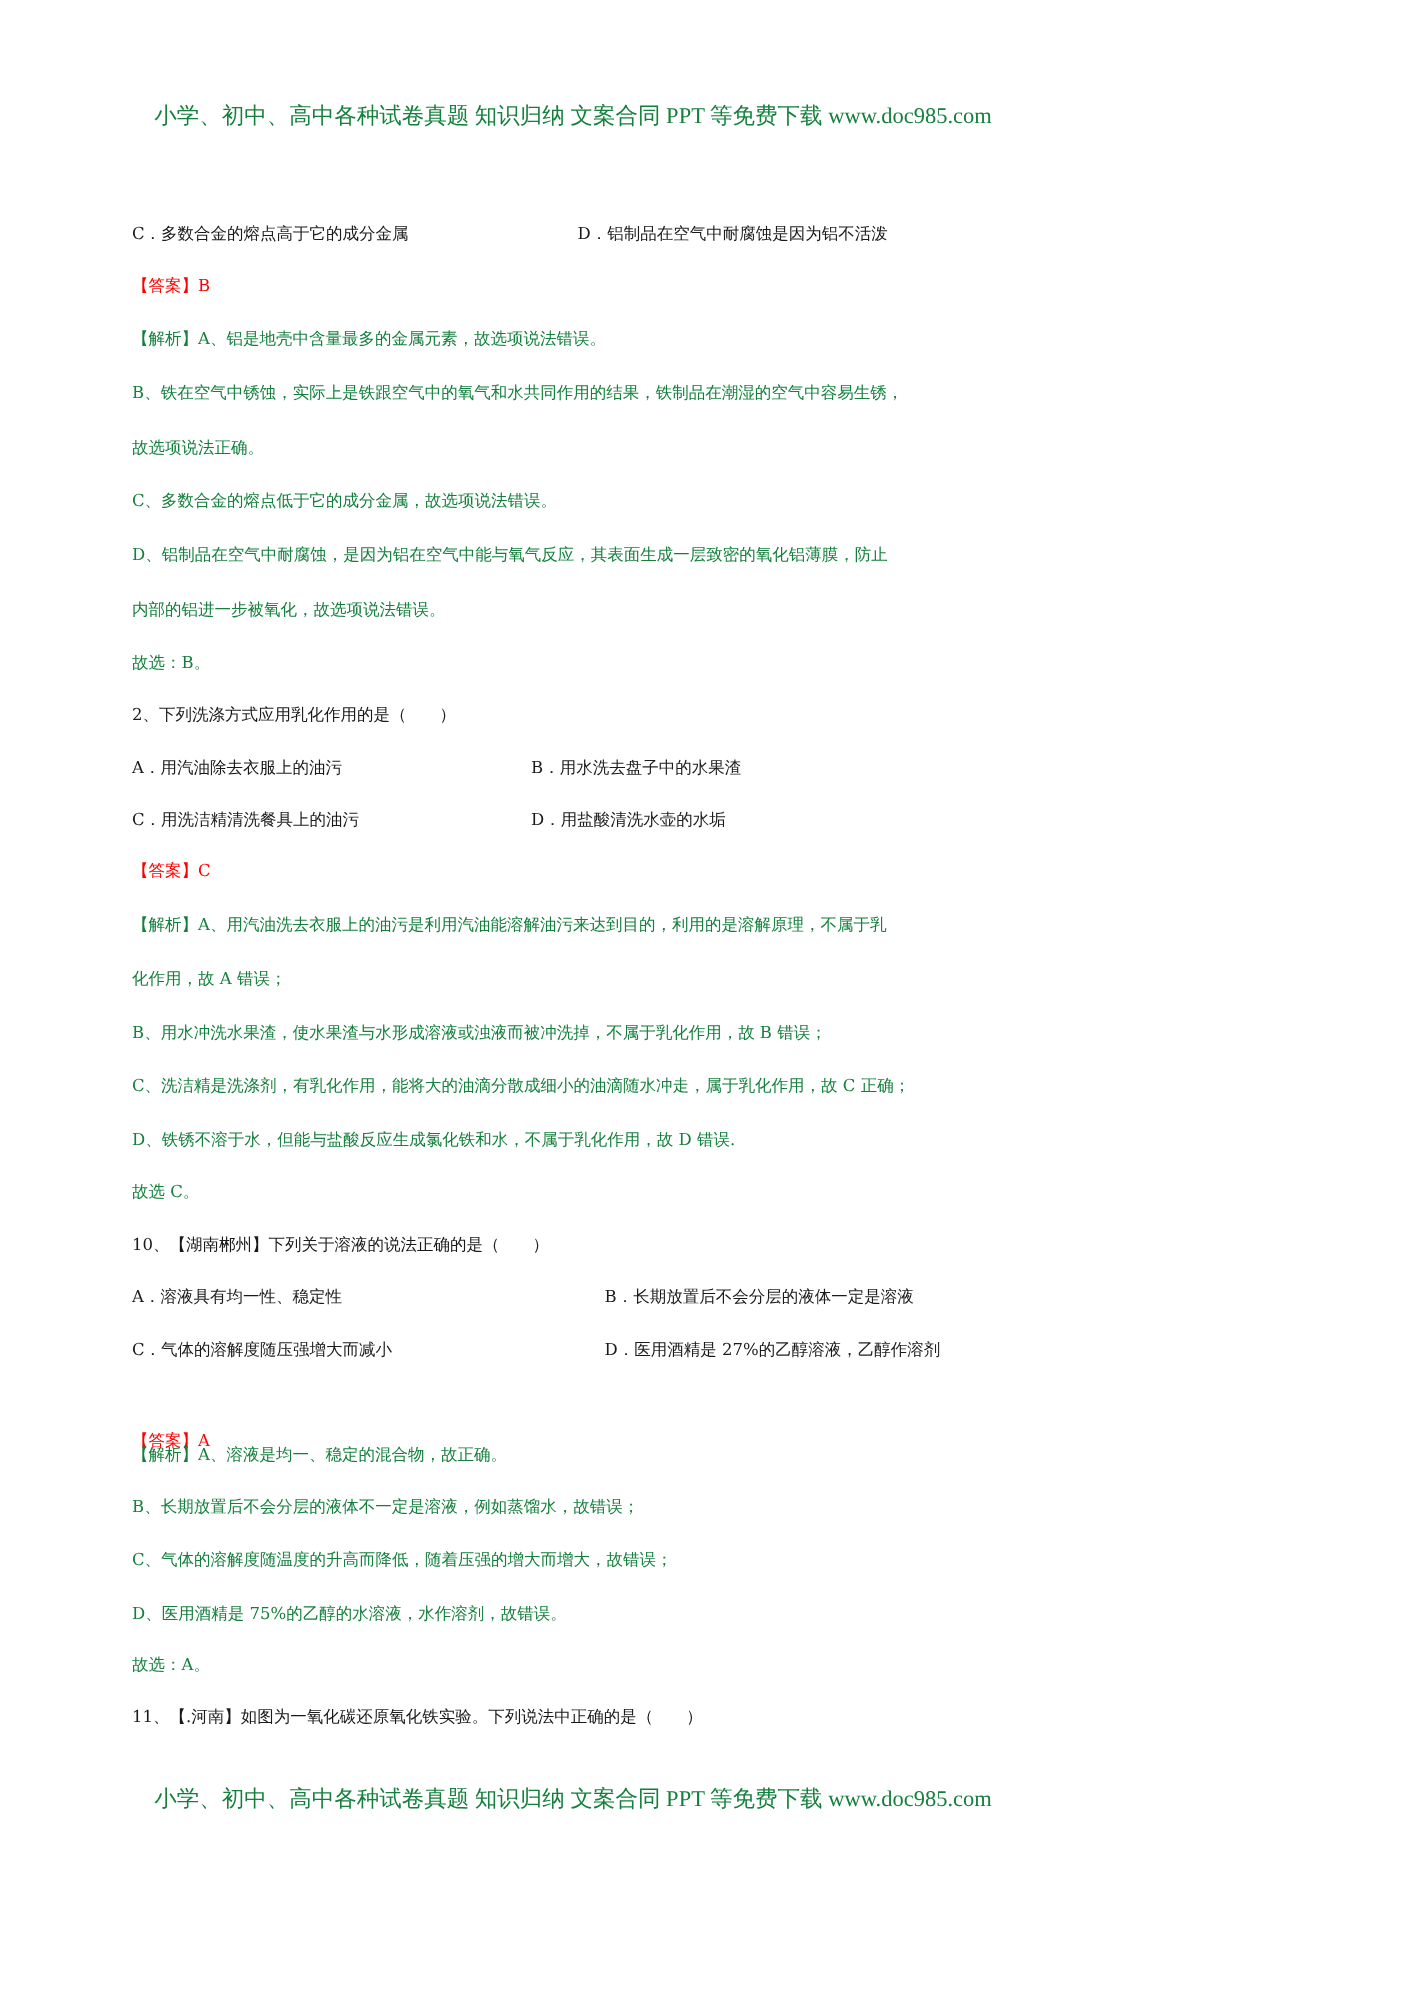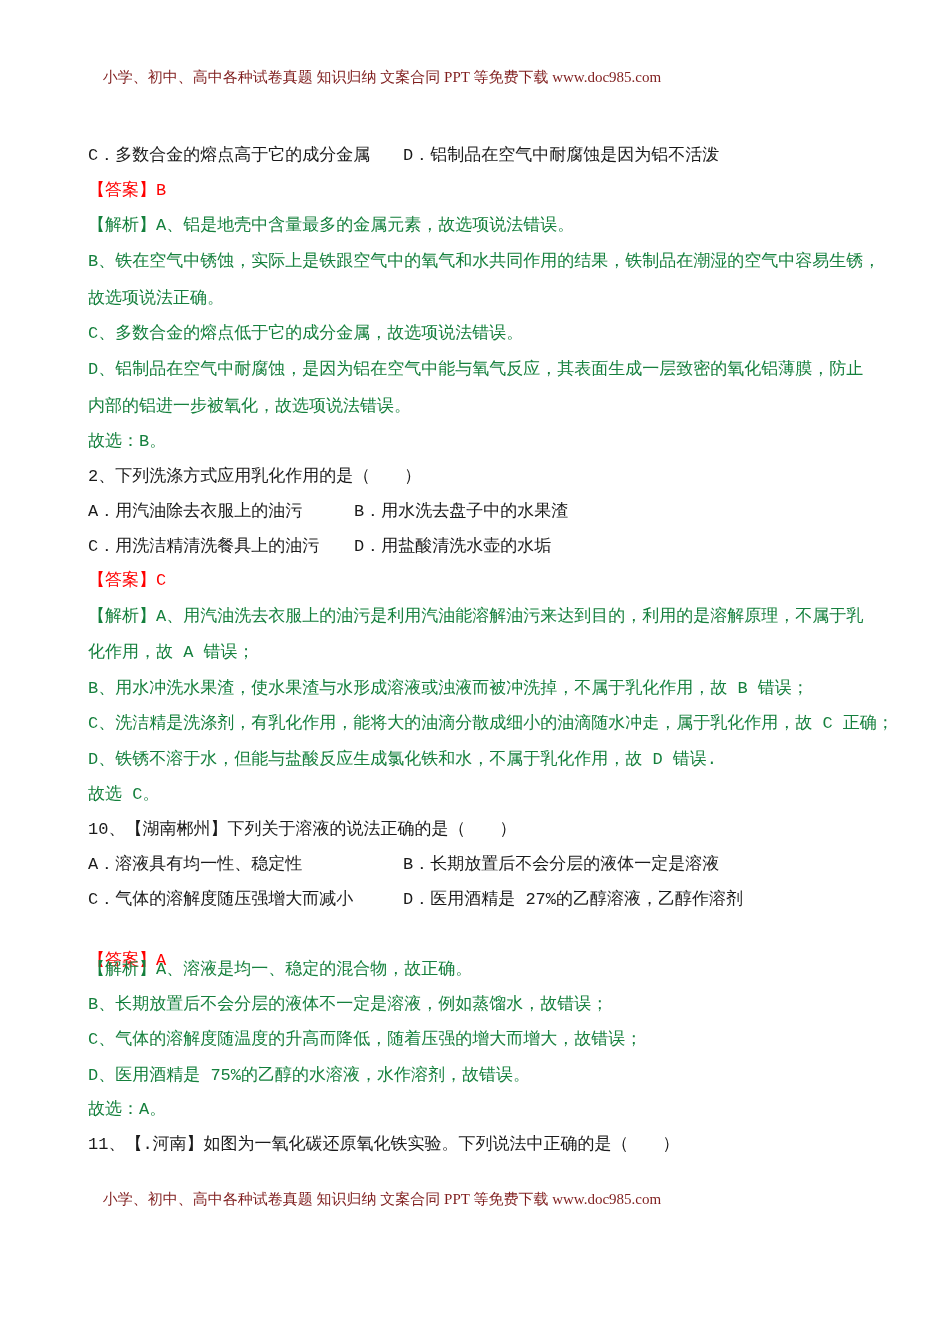--- a/index.html
+++ b/index.html
@@ -1,36 +1,36 @@
 <!DOCTYPE html>
 <html><head>
 <meta charset="utf-8">
 <style>
   html, body { margin: 0; padding: 0; background: #ffffff; }
   body { width: 950px; height: 1344px; position: relative; overflow: hidden;
          font-family: "DejaVu Serif", "Liberation Serif", serif; color: #111; }
   .header, .footer { position: absolute; left: 0; width: 764px; text-align: center;
-         font-size: 15px; color: #7f1d1d; font-family: "Liberation Serif", "DejaVu Serif", serif; }
+         font-size: 15px; color: #15803d; font-family: "Liberation Serif", "DejaVu Serif", serif; }
   .header { top: 68px; }
   .footer { top: 1190px; }
   .page { position: absolute; left: 88px; top: 0; width: 790px; }
-  .line { position: absolute; left: 0; white-space: nowrap; font-size: 17px; line-height: 20px; font-family: Liberation Mono, monospace; }
+  .line { position: absolute; left: 0; white-space: nowrap; font-size: 11px; line-height: 20px; }
   .black { color: #1a1a1a; }
   .red { color: #15803d; }
   .bright { color: #ff0000; text-align: center; }
 </style>
 </head>
 <body>
 
 <div class="header">小学、初中、高中各种试卷真题 知识归纳 文案合同 PPT 等免费下载   www.doc985.com</div>
 
 <div class="page">
 
   <div class="line black" style="top:146px">C．多数合金的熔点高于它的成分金属</div>
-  <div class="line black" style="top:146px; left:315px">D．铝制品在空气中耐腐蚀是因为铝不活泼</div>
+  <div class="line black" style="top:146px; left:297px">D．铝制品在空气中耐腐蚀是因为铝不活泼</div>
   <div class="line bright" style="top:181px">【答案】B</div>
   <div class="line red" style="top:216px">【解析】A、铝是地壳中含量最多的金属元素，故选项说法错误。</div>
   <div class="line red" style="top:252px">B、铁在空气中锈蚀，实际上是铁跟空气中的氧气和水共同作用的结果，铁制品在潮湿的空气中容易生锈，</div>
   <div class="line red" style="top:289px">故选项说法正确。</div>
   <div class="line red" style="top:324px">C、多数合金的熔点低于它的成分金属，故选项说法错误。</div>
   <div class="line red" style="top:360px">D、铝制品在空气中耐腐蚀，是因为铝在空气中能与氧气反应，其表面生成一层致密的氧化铝薄膜，防止</div>
   <div class="line red" style="top:397px">内部的铝进一步被氧化，故选项说法错误。</div>
   <div class="line red" style="top:432px">故选：B。</div>
 
   <div class="line black" style="top:467px">2、下列洗涤方式应用乳化作用的是（　　）</div>

